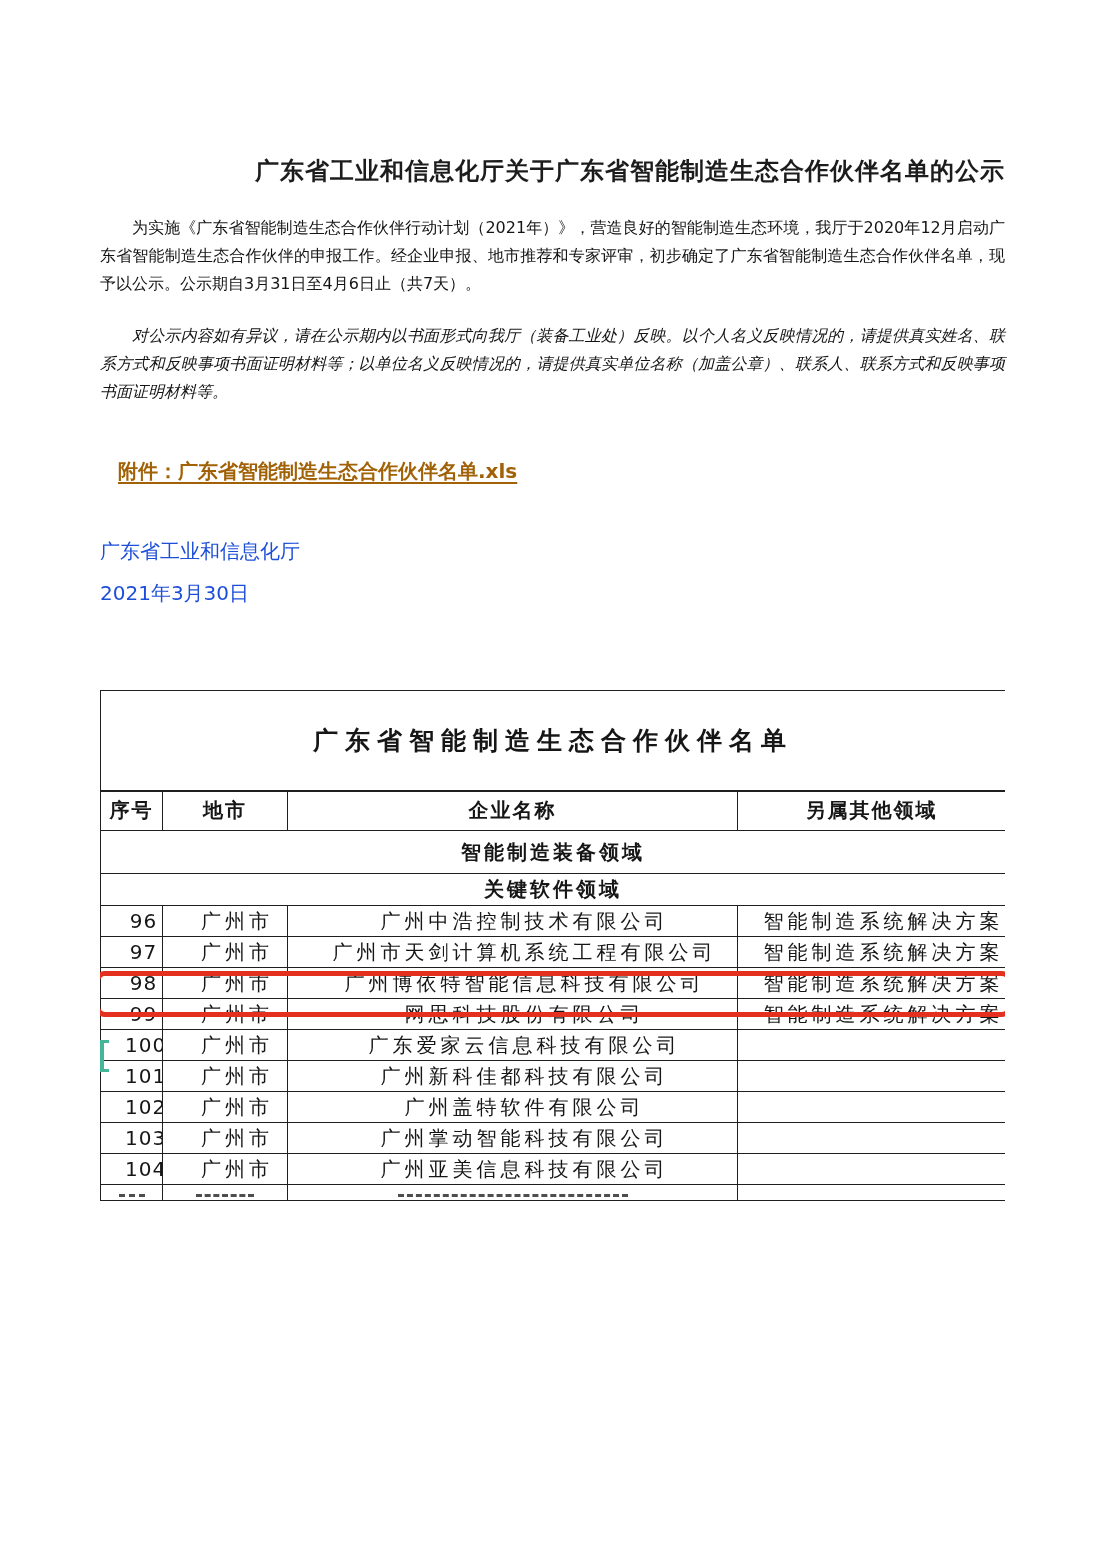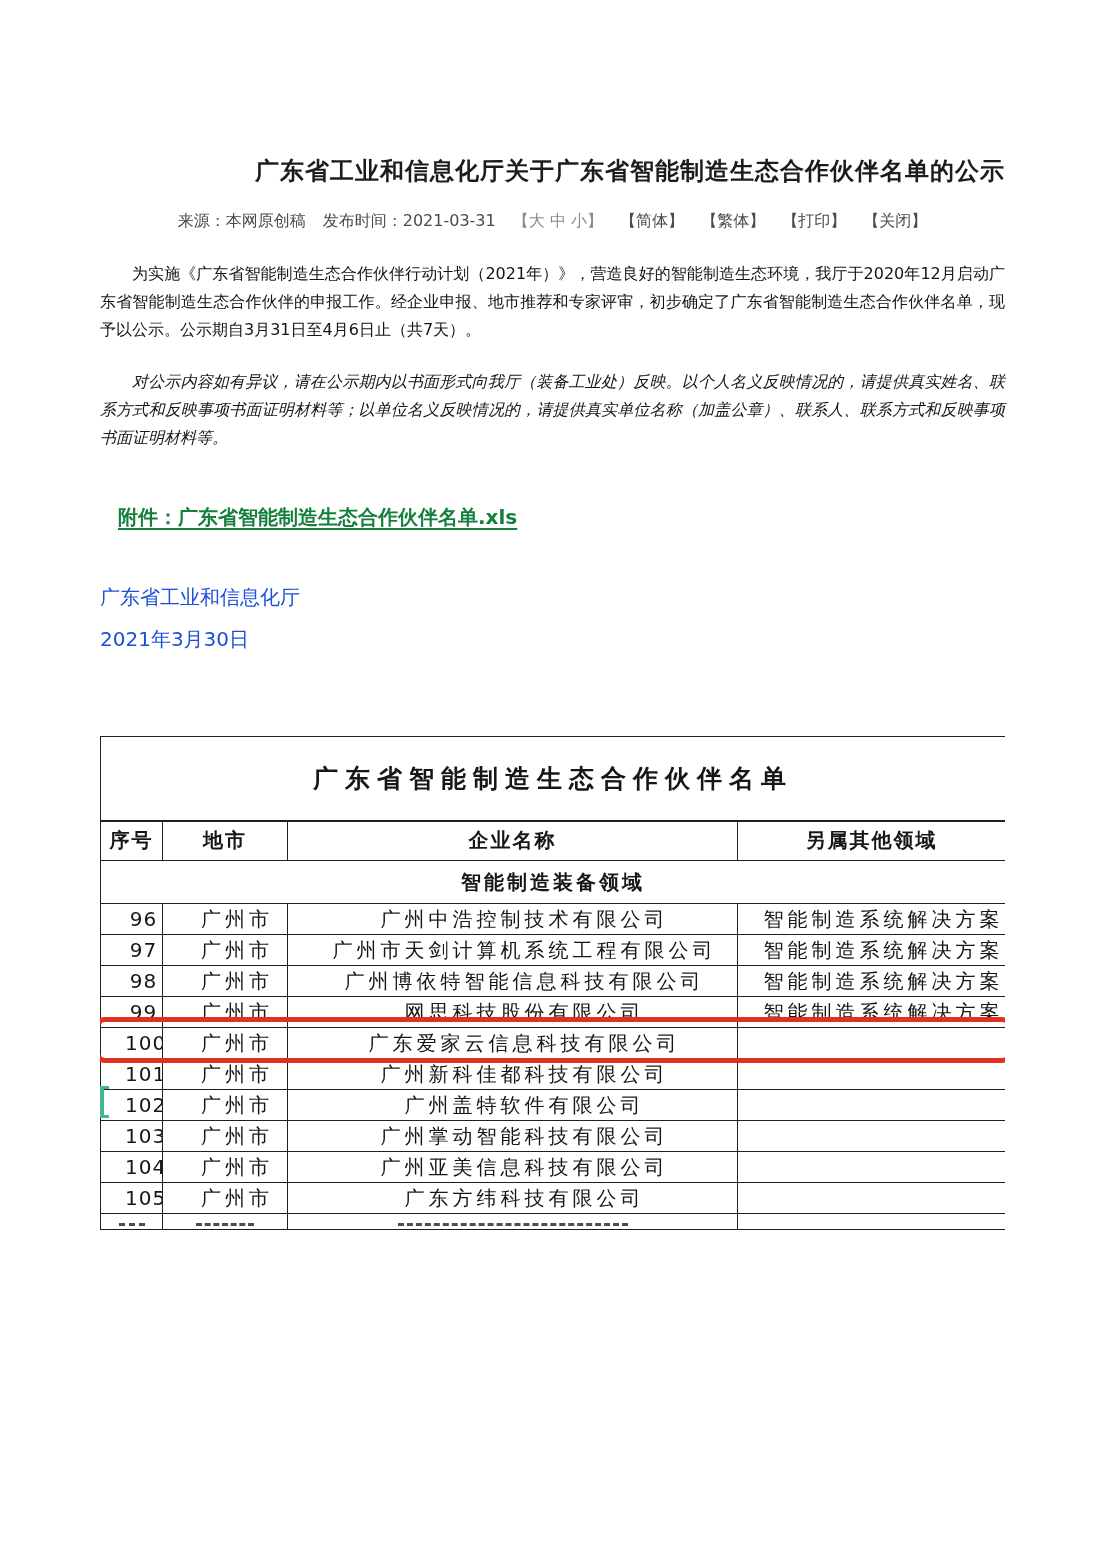--- a/index.html
+++ b/index.html
@@ -29,38 +29,38 @@
     text-indent:2em; color:#141414;
   }
   .para1 { margin-top:28px; }
   .para2 { margin-top:24px;font-style:italic; }
 
   .attachment {
     margin-top:52px; padding-left:18px;
     font-size:20px; font-weight:bold; line-height:26px;
   }
   .attachment a-like, .attachment .att-link {
-    color:#15803d; text-decoration:underline; text-underline-offset:4px; cursor:pointer;
+    color:#a16207; text-decoration:underline; text-underline-offset:4px; cursor:pointer;
   }
 
   .sig { text-align:left; font-size:20px; line-height:26px; color:#1d4ed8; }
   .sig-org  { margin-top:54px; padding-right:6px; }
   .sig-date { margin-top:16px; padding-right:16px; }
 
   .table-wrap {
     position:relative; margin-top:84px; width:905px; height:515px; overflow:hidden;
   }
   table.partner {
     width:905px; border-collapse:collapse; table-layout:fixed;
   }
   table.partner td, table.partner th {
     border:1.5px solid #1f1f1f; text-align:center; vertical-align:middle;
     font-size:20px; color:#161616; overflow:hidden; padding:0;
   }
-  tr.t-title td { height:84px; font-size:25px; font-weight:bold; letter-spacing:7px; border-bottom-width:2px;text-align:center; }
+  tr.t-title td { height:100px; font-size:25px; font-weight:bold; letter-spacing:7px; border-bottom-width:2px;text-align:center; }
   tr.t-head th  { height:40px; font-weight:bold; letter-spacing:2px;margin-top:16px; }
   tr.t-sec1 td  { height:43px; font-weight:bold; letter-spacing:3px; }
   tr.t-sec2 td  { height:32px; font-weight:bold; letter-spacing:3px; }
   tr.t-row td   { height:31px; letter-spacing:4px;padding-left:24px; }
   tr.t-row td.c-no { letter-spacing:1px; }
   col.c1 { width:62px; } col.c2 { width:125px; } col.c3 { width:450px; } col.c4 { width:268px; }
 
   tr.t-clip td { height:16px; font-size:0; }
   .tick { display:block; margin:5px auto 0; border-top:3px dashed #4e4e4e; }
   .tick-no { width:26px; } .tick-city { width:58px; } .tick-co { width:230px; }
@@ -81,29 +81,20 @@
   .selection-marker::before { top:0; }
   .selection-marker::after  { bottom:0; }
 </style>
 </head>
 <body>
 
 <div class="content">
 
   <div class="doc-title">广东省工业和信息化厅关于广东省智能制造生态合作伙伴名单的公示</div>
 
-  <div class="meta-line">
-    <span>来源：本网原创稿</span>
-    <span>发布时间：2021-03-31</span>
-    <span class="meta-size">【大 中 小】</span>
-    <span class="meta-btn">【简体】</span>
-    <span class="meta-btn">【繁体】</span>
-    <span class="meta-btn">【打印】</span>
-    <span class="meta-btn">【关闭】</span>
-  </div>
 
   <div class="para para1">为实施《广东省智能制造生态合作伙伴行动计划（2021年）》，营造良好的智能制造生态环境，我厅于2020年12月启动广东省智能制造生态合作伙伴的申报工作。经企业申报、地市推荐和专家评审，初步确定了广东省智能制造生态合作伙伴名单，现予以公示。公示期自3月31日至4月6日止（共7天）。</div>
   <div class="para para2">对公示内容如有异议，请在公示期内以书面形式向我厅（装备工业处）反映。以个人名义反映情况的，请提供真实姓名、联系方式和反映事项书面证明材料等；以单位名义反映情况的，请提供真实单位名称（加盖公章）、联系人、联系方式和反映事项书面证明材料等。</div>
 
   <div class="attachment">
     <span class="att-link">附件：广东省智能制造生态合作伙伴名单.xls</span>
   </div>
 
   <div class="sig sig-org">广东省工业和信息化厅</div>
   <div class="sig sig-date">2021年3月30日</div>
@@ -128,20 +119,23 @@
       <tr class="t-head">
         <th>序号</th>
         <th>地市</th>
         <th>企业名称</th>
         <th>另属其他领域</th>
       </tr>
 
       <tr class="t-sec1">
         <td colspan="4">智能制造装备领域</td>
       </tr>
+      <tr class="t-sec2">
+        <td colspan="4">关键软件领域</td>
+      </tr>
 
       <tr class="t-row">
         <td class="c-no">96</td>
         <td>广州市</td>
         <td>广州中浩控制技术有限公司</td>
         <td>智能制造系统解决方案</td>
       </tr>
       <tr class="t-row">
         <td class="c-no">97</td>
         <td>广州市</td>
@@ -181,26 +175,20 @@
       <tr class="t-row">
         <td class="c-no">103</td>
         <td>广州市</td>
         <td>广州掌动智能科技有限公司</td>
         <td></td>
       </tr>
       <tr class="t-row">
         <td class="c-no">104</td>
         <td>广州市</td>
         <td>广州亚美信息科技有限公司</td>
-        <td></td>
-      </tr>
-      <tr class="t-row">
-        <td class="c-no">105</td>
-        <td>广州市</td>
-        <td>广东方纬科技有限公司</td>
         <td></td>
       </tr>
 
       <tr class="t-clip">
         <td>
               <span class="tick tick-no"></span>
             </td>
         <td>
               <span class="tick tick-city"></span>
             </td>

